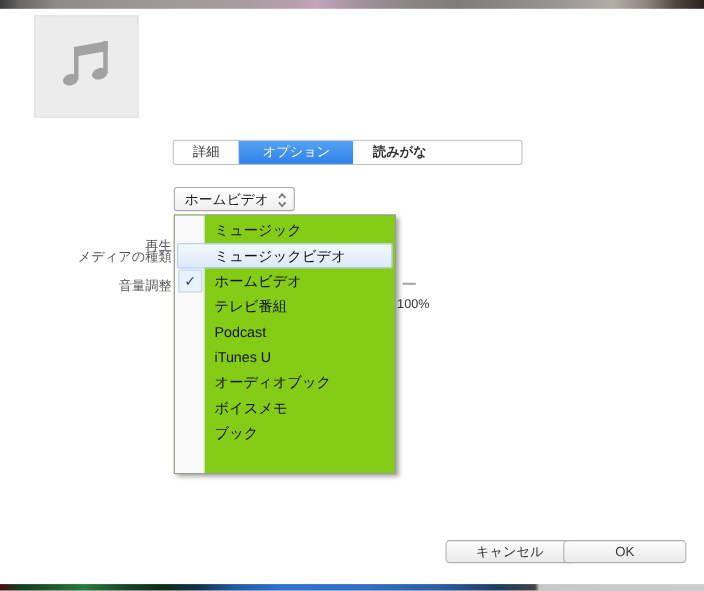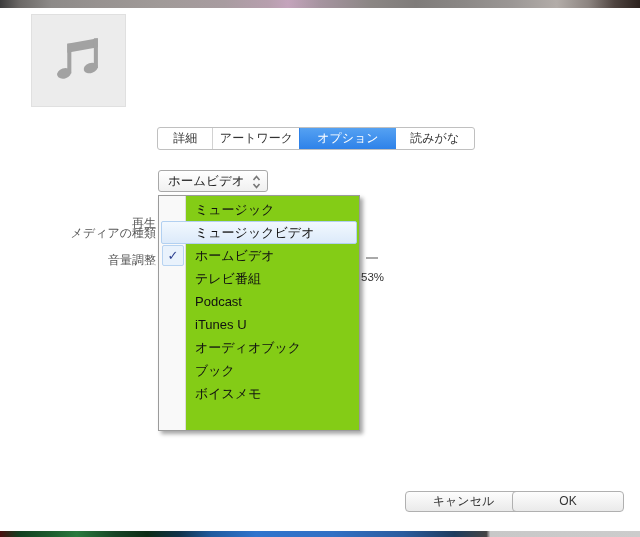--- a/index.html
+++ b/index.html
@@ -37,21 +37,21 @@
   .tab {
     height: 100%; display: flex; align-items: center; justify-content: center;
     font-size: 12px; color: #333; cursor: default; border-left: 1px solid #d2d2d2;
   }
   .tab:first-child { border-left: none; }
   .tab.selected {
     background: linear-gradient(#55a1f2, #2e82e9);
     color: #ffffff; border-left-color: #2e82e9;
   }
   .tab.selected + .tab { border-left: none; }
-  .t0 { width: 59px; } .t1 { width: 94px; } .t2 { width: 104px; } .t3 { width: 85px; }
+  .t0 { width: 59px; } .t1 { width: 94px; } .t2 { width: 104px; } .t3 { width: 85px; font-weight: bold; }
   
   .flabel {
     position: absolute; right: 484px; font-size: 12px; color: #555;
     white-space: nowrap; text-align: right;
   }
   .lbl-media  { top: 177px; margin-top: 48px; }
   .lbl-play   { top: 215px; }
   .lbl-volume { top: 252px; }
   
   .popup {
@@ -120,41 +120,40 @@
           <rect x="46.5" y="7" width="4.5" height="33"></rect>
           <ellipse cx="13.5" cy="46" rx="8" ry="5.6" transform="rotate(-18 13.5 46)"></ellipse>
           <ellipse cx="43" cy="40" rx="8" ry="5.6" transform="rotate(-18 43 40)"></ellipse>
         </g>
       </svg>
     </span>
   </div>
 
   <div class="tabbar">
     <div class="tab t0">詳細</div>
-    <div class="tab t1">アートワーク</div>
     <div class="tab t2 selected">オプション</div>
     <div class="tab t3">読みがな</div>
   </div>
 
   <div class="flabel lbl-media">メディアの種類</div>
   <div class="flabel lbl-play">再生</div>
   <div class="flabel lbl-volume">音量調整</div>
 
   <div class="popup">
     <span>ホームビデオ</span>
     <span class="chev">
       <svg width="9" height="14" viewBox="0 0 9 14">
         <polyline points="1.5,5 4.5,1.5 7.5,5" fill="none" stroke="#777" stroke-width="1.6"></polyline>
         <polyline points="1.5,9 4.5,12.5 7.5,9" fill="none" stroke="#777" stroke-width="1.6"></polyline>
       </svg>
     </span>
   </div>
 
   <div class="vol-tick"></div>
-  <div class="vol-pct">53%</div>
+  <div class="vol-pct">100%</div>
 
   <div class="menu">
     <div class="gutter"></div>
 
     <div class="menu-item">ミュージック</div>
 
     <div class="menu-item hl">ミュージックビデオ</div>
 
 
     <div class="menu-item">
@@ -163,21 +162,21 @@
     </div>
 
     <div class="menu-item">テレビ番組</div>
 
     <div class="menu-item">Podcast</div>
 
     <div class="menu-item">iTunes U</div>
 
     <div class="menu-item">オーディオブック</div>
 
+    <div class="menu-item">ボイスメモ</div>
+
     <div class="menu-item">ブック</div>
-
-    <div class="menu-item">ボイスメモ</div>
   </div>
 
   <div class="dlg-btn btn-cancel">キャンセル</div>
   <div class="dlg-btn btn-ok">OK</div>
 
 </div>
 
 </body></html>

